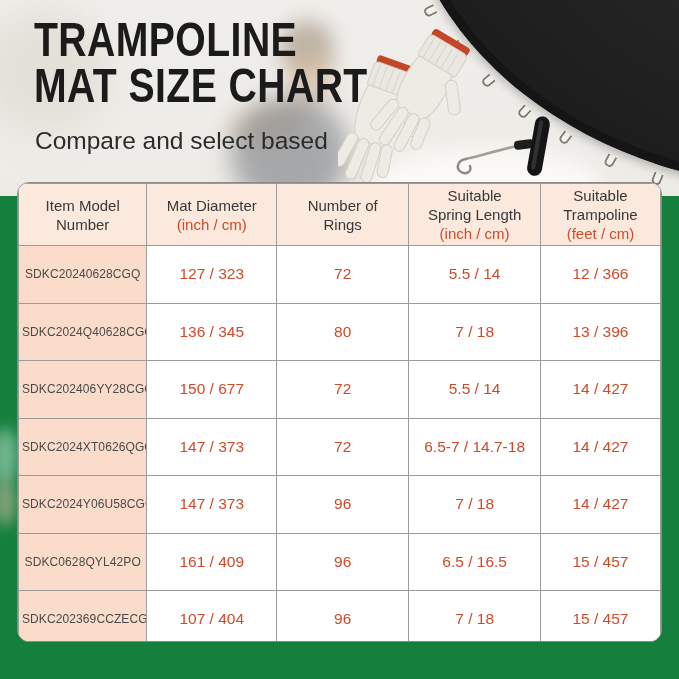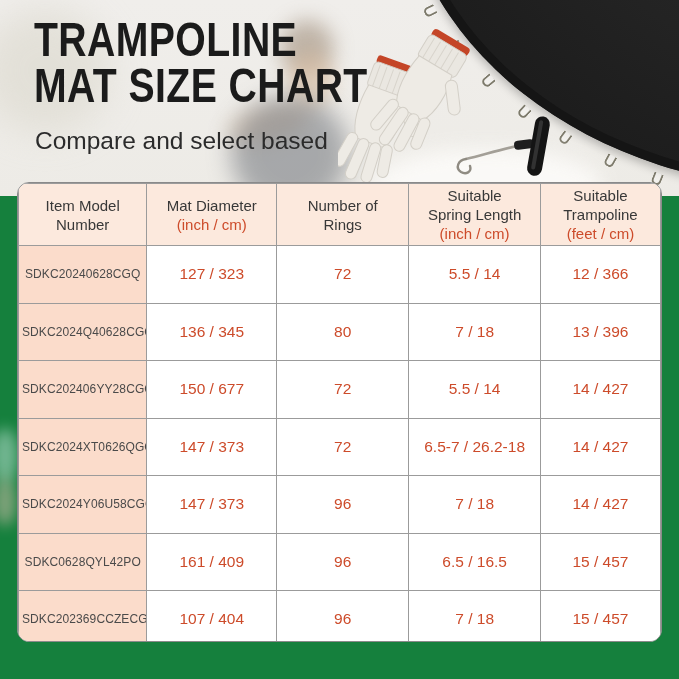--- a/index.html
+++ b/index.html
@@ -162,21 +162,21 @@
             <td class="model-cell">SDKC202406YY28CGQ</td>
             <td class="value-cell">150 / 677</td>
             <td class="value-cell">72</td>
             <td class="value-cell">5.5 / 14</td>
             <td class="value-cell">14 / 427</td>
           </tr>
           <tr>
             <td class="model-cell">SDKC2024XT0626QGQ</td>
             <td class="value-cell">147 / 373</td>
             <td class="value-cell">72</td>
-            <td class="value-cell">6.5-7 / 26.2-18</td>
+            <td class="value-cell">6.5-7 / 14.7-18</td>
             <td class="value-cell">14 / 427</td>
           </tr>
           <tr>
             <td class="model-cell">SDKC2024Y06U58CGQ</td>
             <td class="value-cell">147 / 373</td>
             <td class="value-cell">96</td>
             <td class="value-cell">7 / 18</td>
             <td class="value-cell">14 / 427</td>
           </tr>
           <tr>

